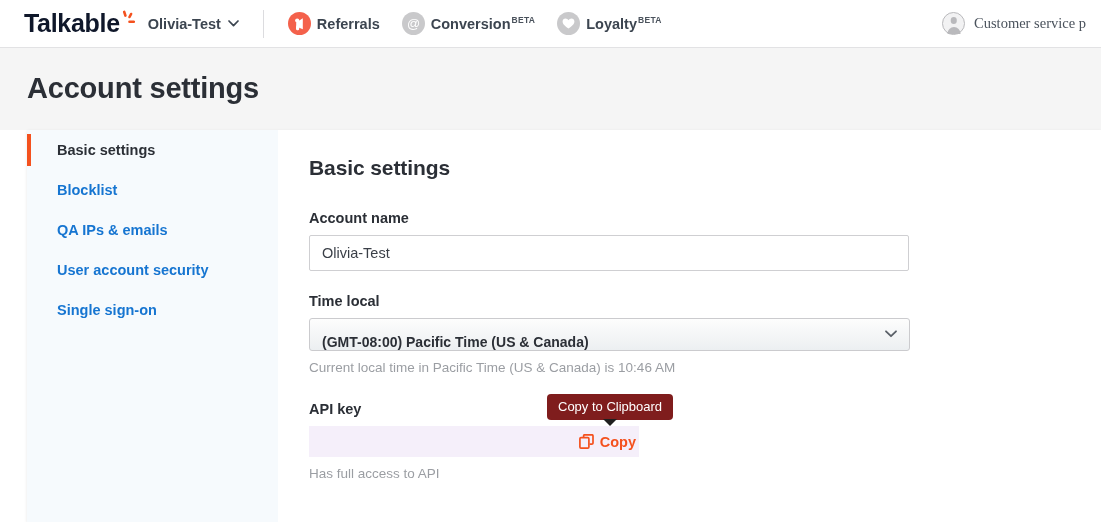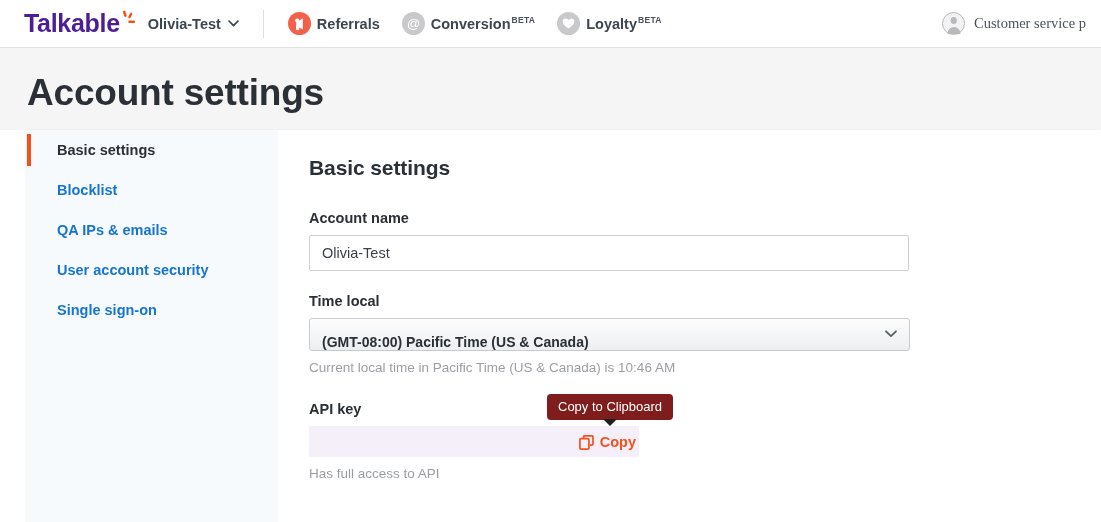--- a/index.html
+++ b/index.html
@@ -24,21 +24,21 @@
     white-space: nowrap;
     overflow: hidden;
   }
   .logo {
     margin-left: 24px;
     position: relative;
     display: flex; align-items: center;
   }
   .logo-text {
     font-size: 25px; font-weight: bold;
-    color: #4c1d95; letter-spacing: -0.3px;
+    color: #0f172a; letter-spacing: -0.3px;
     line-height: 1;
   }
   .logo-spark { position: absolute; right: -15px; top: -1px; width: 20px; height: 24px; }
 
   .acct {
     margin-left: 28px;
     display: flex; align-items: center; gap: 7px;
     cursor: pointer;
   }
   .acct-name { font-size: 14.5px; font-weight: bold; color: #3c4550; }
@@ -87,21 +87,21 @@
   }
 
   
   .page-head {
     position: absolute; top: 48px; left: 0;
     width: 1101px; height: 82px;
     background: #f5f5f5;
   }
   .page-title {
     position: absolute; left: 27px; top: 24px;
-    font-size: 37px; font-weight: bold; color: #2b2f36;
+    font-size: 29px; font-weight: bold; color: #2b2f36;
     letter-spacing: -0.2px;
   }
 
   
   .panel {
     position: absolute; top: 130px; left: 27px;
     width: 1074px; height: 392px;
     background: #ffffff;
     box-shadow: 0 1px 3px rgba(0,0,0,0.10);
   }
@@ -171,21 +171,21 @@
 
   .apikey-label { margin-top: 26px; }
   .apikey-row {
     position: relative;
     width: 330px; height: 31px;
     background: #f5effa;
     display: flex; align-items: center; justify-content: flex-end;
     padding-right: 2px;
   }
   .copy-btn {
-    display: flex; align-items: flex-end; gap: 6px;
+    display: flex; align-items: center; gap: 6px;
     background: transparent; border: none;
     cursor: pointer; padding: 0 1px;
   }
   .copy-icon { width: 15px; height: 15px; display: block; }
   .copy-label { font-size: 14.5px; font-weight: bold; color: #f4511e; }
 
   .tooltip {
     position: absolute;
     left: 238px; top: -32px;
     background: #7f1d1d; color: #ffffff;

